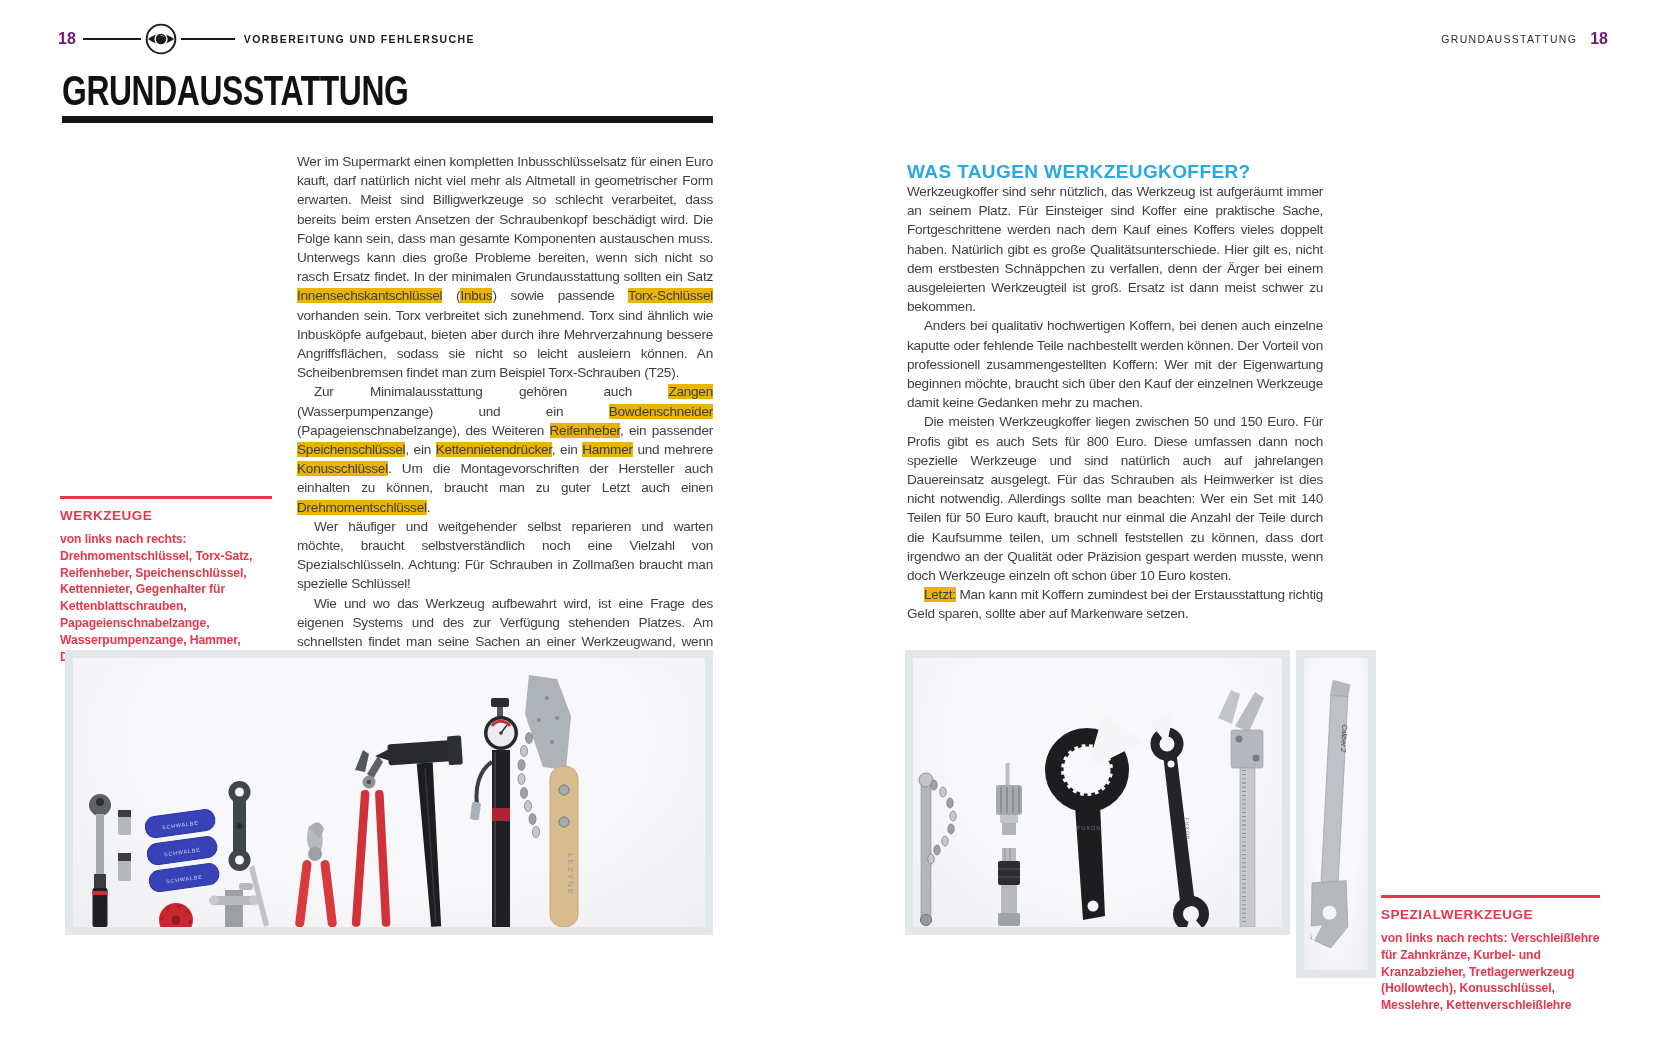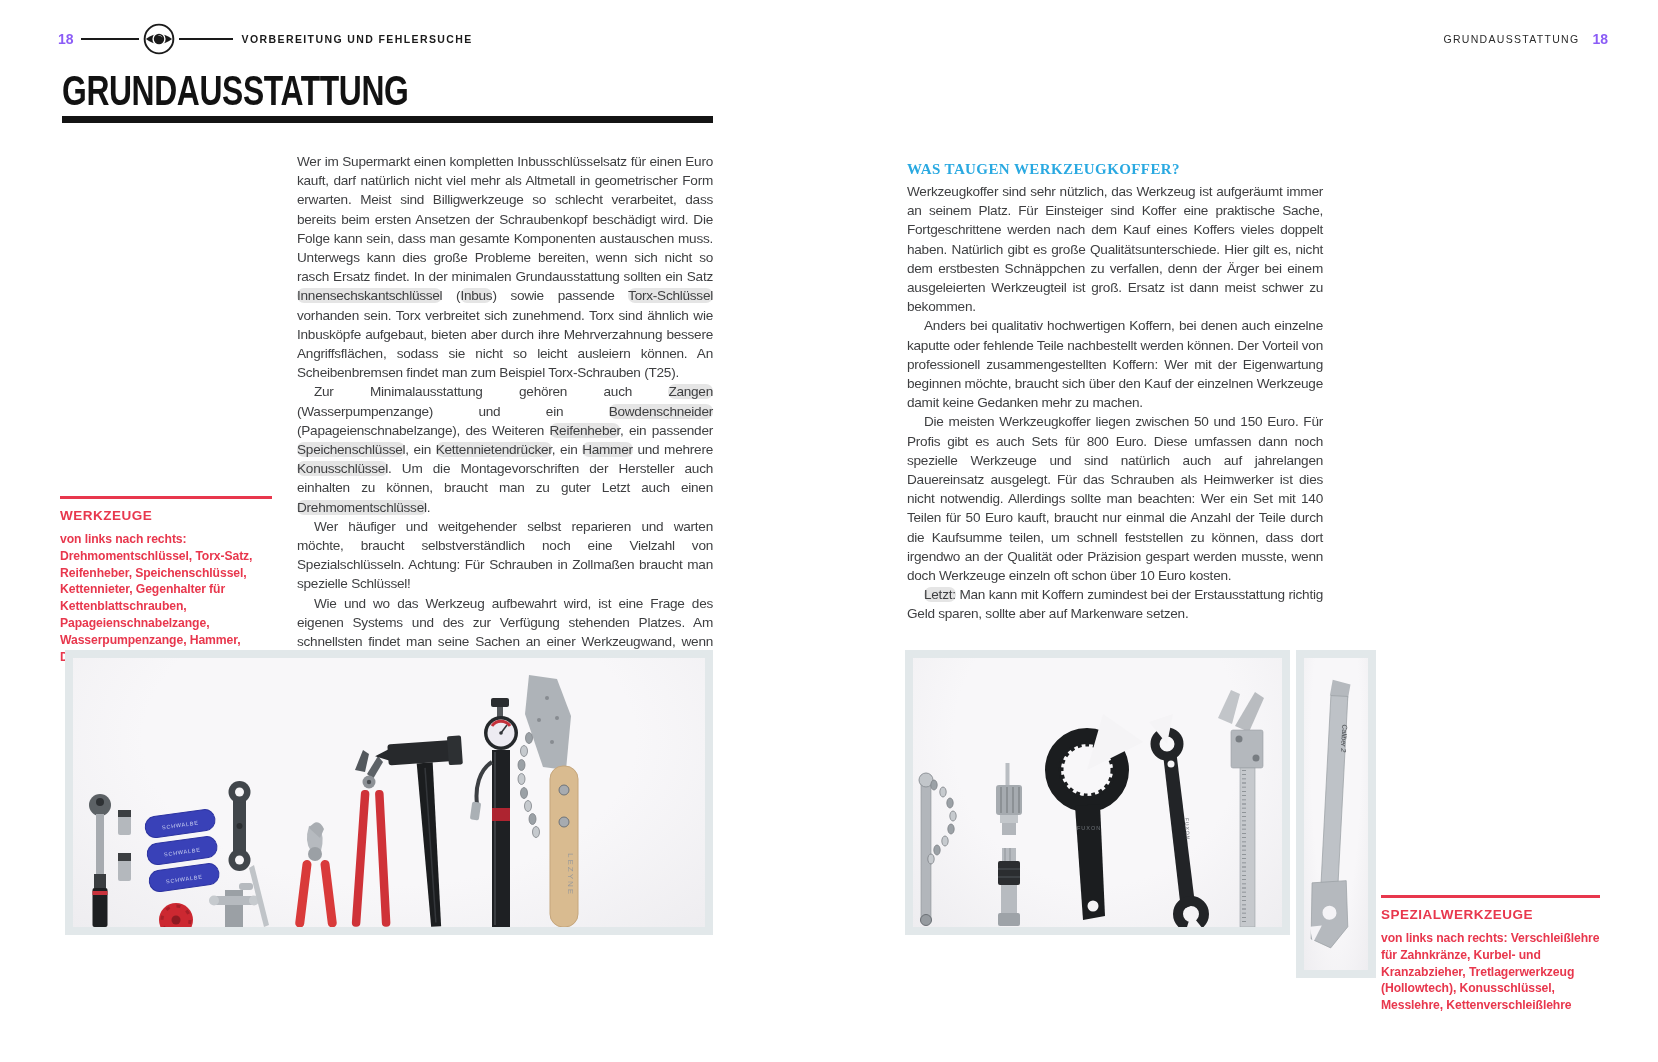--- a/index.html
+++ b/index.html
@@ -2,36 +2,36 @@
 <html lang="de"><head>
 <meta charset="utf-8">
 <style>
   html,body{margin:0;padding:0;background:#fff;}
   .sheet{position:relative;width:1658px;height:1062px;background:#ffffff;overflow:hidden;
          font-family:"Liberation Sans",sans-serif;color:#3e3f41;}
   .abs{position:absolute;}
 
   
   .runhead{display:flex;align-items:center;height:36px;}
-  .pageno{font-size:14px;font-weight:bold;color:#8b5cf6;}
+  .pageno{font-size:16px;font-weight:bold;color:#701a75;}
   .hline{height:2px;background:#1a1a1a;}
   .sectlbl{font-size:10.5px;font-weight:bold;letter-spacing:1.4px;color:#1a1a1a;white-space:nowrap;text-align:center;}
   .sectlbl-light{font-size:10.5px;letter-spacing:1.3px;color:#2a2a2a;white-space:nowrap;}
 
   
   .bigtitle{font-size:43px;font-weight:bold;letter-spacing:-0.5px;color:#121212;
             transform:scaleX(0.74);transform-origin:left top;white-space:nowrap;}
   .titlerule{background:#141414;}
 
   
   .bodycol{font-size:13.6px;line-height:19.2px;letter-spacing:-0.25px;text-align:justify;}
   .bodycol p{margin:0;}
   .bodycol p.ind{text-indent:17px;}
-  .hl{background:#e5e5e5;border-radius:7px;}
-  .subhead{font-size:15px;font-weight:bold;letter-spacing:0.4px;color:#2aa9e1;white-space:nowrap;font-family:Liberation Serif, serif;}
+  .hl{background:#eab308;}
+  .subhead{font-size:19px;font-weight:bold;letter-spacing:0.4px;color:#2aa9e1;white-space:nowrap;}
 
   
   .caption{color:#e8374d;}
   .caption .crule{height:3px;background:#e8374d;margin-bottom:9px;}
   .caption .ctitle{font-size:13.5px;font-weight:bold;letter-spacing:0.5px;margin-bottom:8px;}
   .caption .ctext{font-size:12.2px;font-weight:bold;line-height:16.8px;letter-spacing:-0.1px;}
 
   
   .photo{background:#e2e8ea;padding:8px;box-sizing:border-box;}
   .photo-inner{width:100%;height:100%;position:relative;

